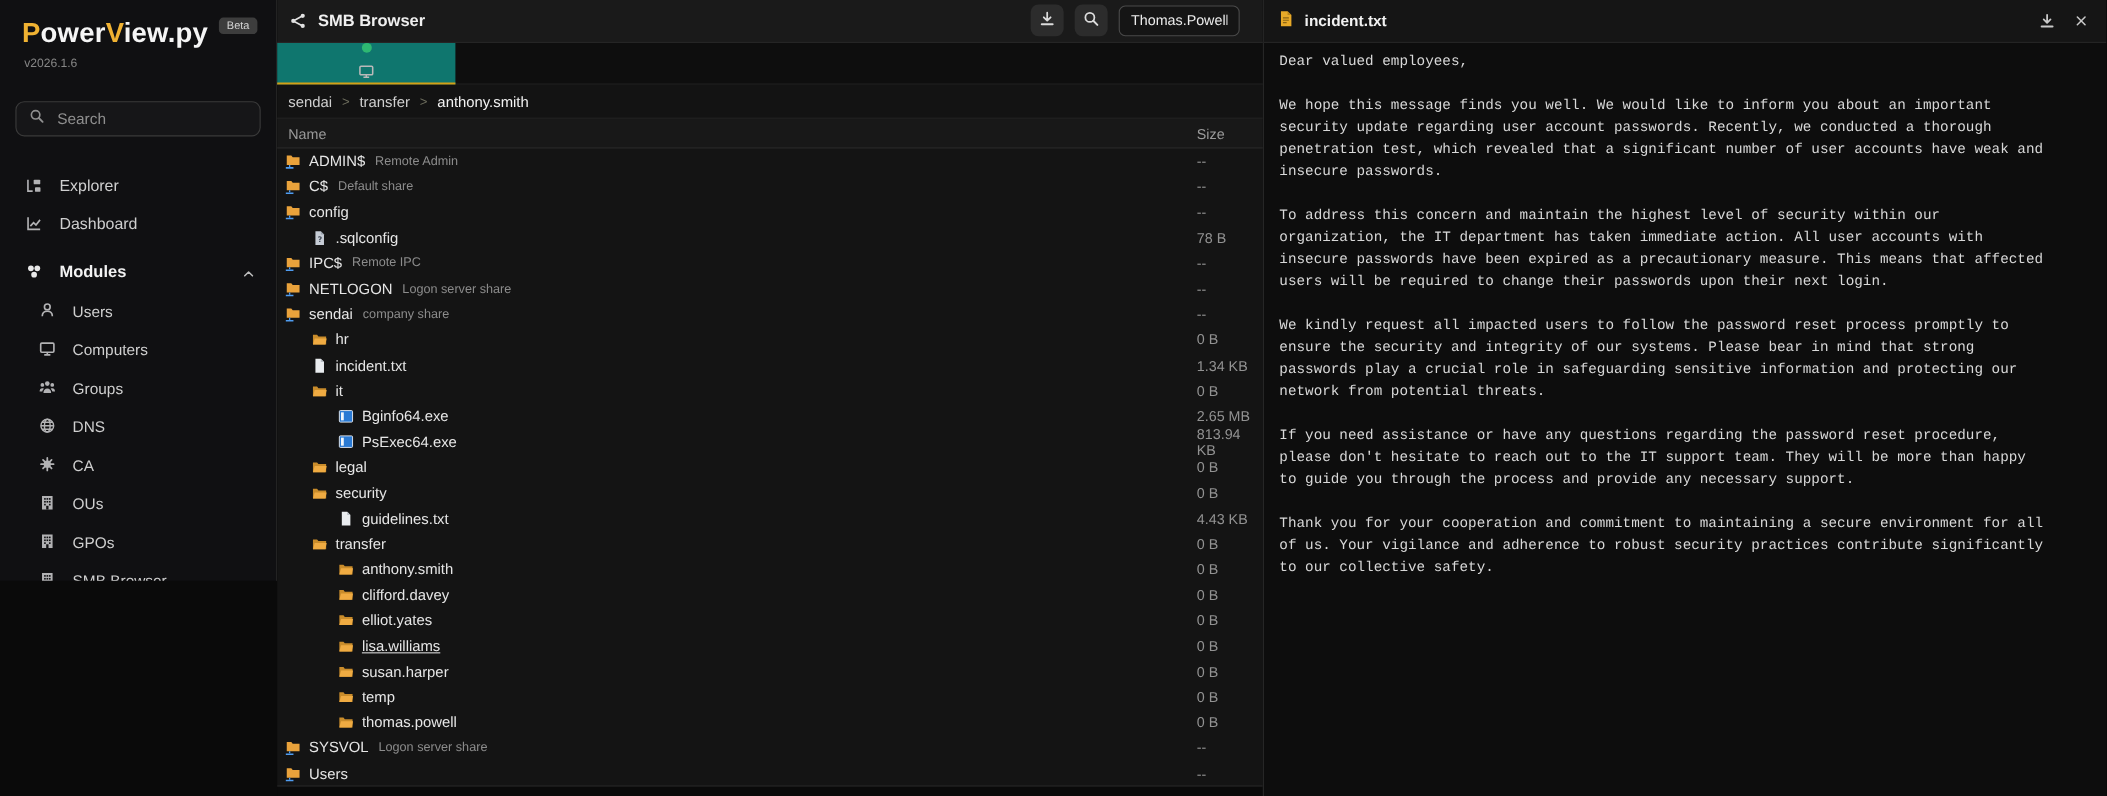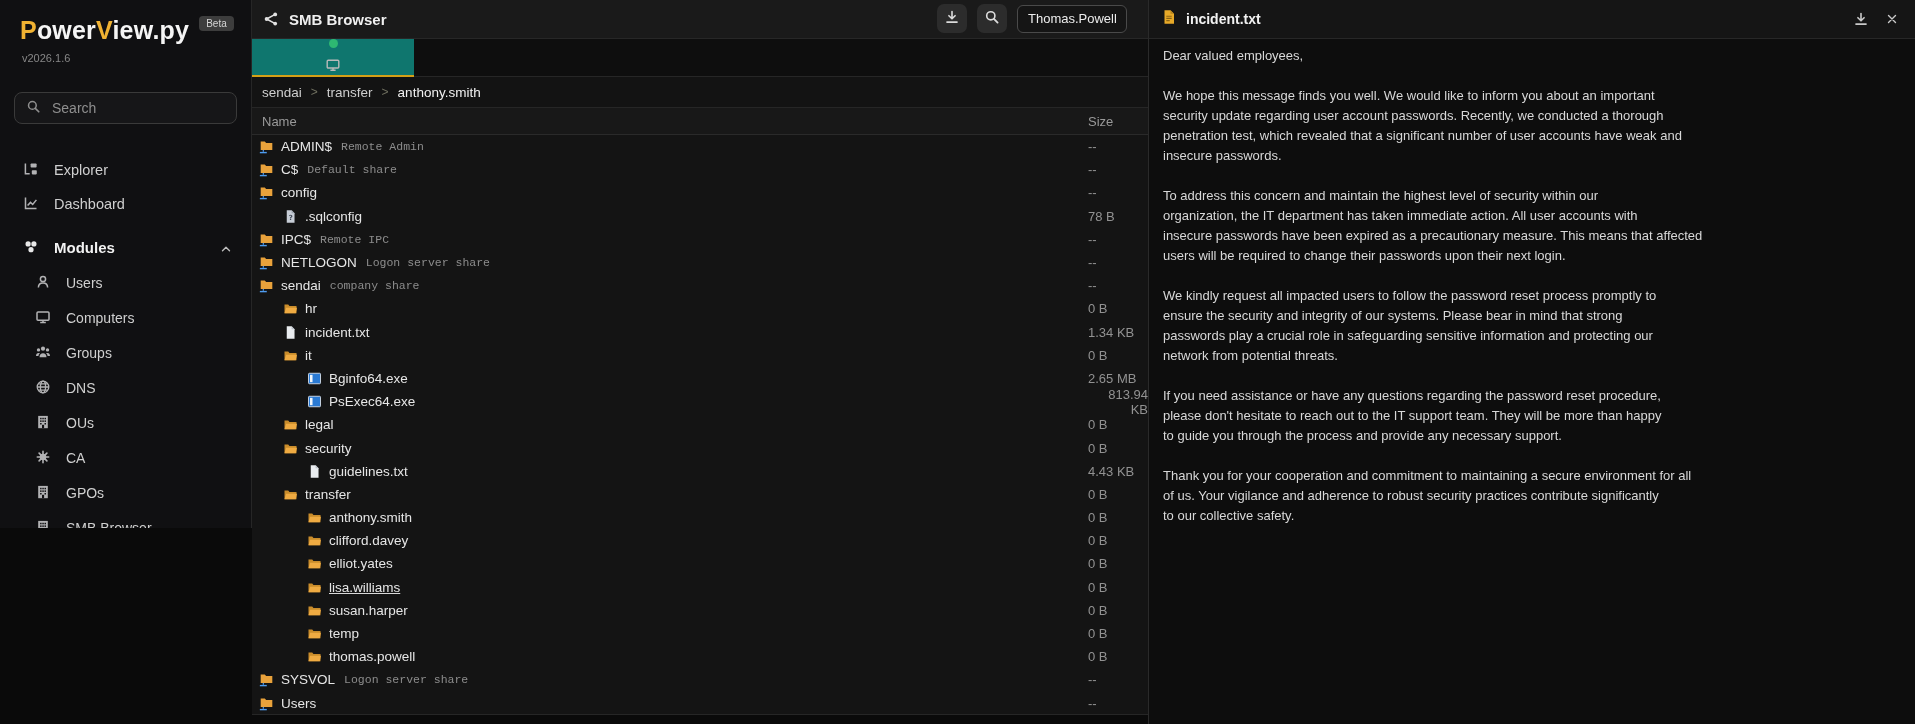--- a/index.html
+++ b/index.html
@@ -51,34 +51,34 @@
   .breadcrumb{height:31px;background:#131313;border-bottom:1px solid #262626;display:flex;align-items:center;
               gap:9px;padding-left:10px;font-size:13.5px;}
   .crumb{color:#cfcfcf;cursor:pointer;}
   .crumb.last{color:#f2f2f2;}
   .crumb-sep{color:#6f6f5f;font-size:12px;}
   .table-header{height:27px;background:#181818;border-bottom:1px solid #2a2a2a;position:relative;
                 display:flex;align-items:center;color:#9a9a9a;font-size:13px;}
   .th-name{padding-left:10px;}
   .th-size{position:absolute;left:836px;}
   .rows{height:580px;background:#141414;border-bottom:1px solid #262626;}
-  .row{height:23.2px;display:flex;align-items:center;position:relative;cursor:pointer;text-align:right;}
+  .row{height:23.2px;display:flex;align-items:center;position:relative;cursor:pointer;}
   .row .ficon{width:16px;height:16px;display:flex;align-items:center;justify-content:center;flex:0 0 auto;}
   .row .fname{color:#e6e6e6;font-size:13.5px;margin-left:7px;white-space:nowrap;}
-  .row .fsub{color:#8c8c8c;font-size:11.5px;margin-left:9px;white-space:nowrap;font-family:Liberation Mono, monospace;}
+  .row .fsub{color:#8c8c8c;font-size:11.5px;margin-left:9px;white-space:nowrap;}
   .row .fsize{position:absolute;left:836px;color:#929292;font-size:13px;}
 
   
   .viewer{border-left:1px solid #2a2a2a;background:#0d0d0d;height:724px;display:flex;flex-direction:column;}
   .viewer-header{height:39px;background:#151515;border-bottom:1px solid #272727;display:flex;align-items:center;
                  padding:0 16px 0 12px;gap:9px;}
   .viewer-title{color:#f2f2f2;font-weight:700;font-size:14px;}
   .viewer-actions{margin-left:auto;display:flex;align-items:center;gap:16px;color:#c9c9c9;}
   .viewer-actions .va{display:flex;cursor:pointer;}
-  .viewer-body{padding:7px 18px 0 14px;font-family:Liberation Sans, sans-serif;
+  .viewer-body{padding:7px 18px 0 14px;font-family:Liberation Mono, monospace;
                font-size:13px;line-height:20px;color:#d8d8d8;white-space:pre-wrap;}
 </style>
 </head>
 <body>
 
 <div class="root">
 
   <aside class="sidebar">
     <div class="logo-row">
       <span class="logo"><span class="gold">P</span><span>ower</span><span class="gold">V</span><span>iew.py</span></span>
@@ -164,46 +164,46 @@
               <circle cx="8" cy="8" r="5.8" fill="none" stroke="currentColor" stroke-width="1.3"></circle>
               <ellipse cx="8" cy="8" rx="2.6" ry="5.8" fill="none" stroke="currentColor" stroke-width="1.3"></ellipse>
               <path d="M2.2 8 h11.6 M3.1 4.8 h9.8 M3.1 11.2 h9.8" stroke="currentColor" stroke-width="1.3" fill="none"></path>
             </svg>
           </span>
           <span>DNS</span>
         </div>
         <div class="nav-item sub">
           <span class="nicon">
             <svg width="16" height="16" viewBox="0 0 16 16" xmlns="http://www.w3.org/2000/svg">
+              <g stroke="currentColor" stroke-width="1.6" stroke-linecap="round">
+                <path d="M8 2.3 V13.7 M2.3 8 H13.7 M4.1 4.1 L11.9 11.9 M11.9 4.1 L4.1 11.9"></path>
+              </g>
+              <circle cx="8" cy="8" r="3.3" fill="currentColor"></circle>
+            </svg>
+          </span>
+          <span>CA</span>
+        </div>
+        <div class="nav-item sub">
+          <span class="nicon">
+            <svg width="16" height="16" viewBox="0 0 16 16" xmlns="http://www.w3.org/2000/svg">
               <rect x="3.2" y="1.9" width="9.6" height="12.3" fill="currentColor"></rect>
               <g fill="#101012">
                 <rect x="5.1" y="3.8" width="1.5" height="1.5"></rect>
                 <rect x="7.3" y="3.8" width="1.5" height="1.5"></rect>
                 <rect x="9.5" y="3.8" width="1.5" height="1.5"></rect>
                 <rect x="5.1" y="6.4" width="1.5" height="1.5"></rect>
                 <rect x="7.3" y="6.4" width="1.5" height="1.5"></rect>
                 <rect x="9.5" y="6.4" width="1.5" height="1.5"></rect>
                 <rect x="5.1" y="9" width="1.5" height="1.5"></rect>
                 <rect x="9.5" y="9" width="1.5" height="1.5"></rect>
                 <rect x="7" y="10.8" width="2.1" height="3.4"></rect>
               </g>
             </svg>
           </span>
           <span>OUs</span>
-        </div>
-        <div class="nav-item sub">
-          <span class="nicon">
-            <svg width="16" height="16" viewBox="0 0 16 16" xmlns="http://www.w3.org/2000/svg">
-              <g stroke="currentColor" stroke-width="1.6" stroke-linecap="round">
-                <path d="M8 2.3 V13.7 M2.3 8 H13.7 M4.1 4.1 L11.9 11.9 M11.9 4.1 L4.1 11.9"></path>
-              </g>
-              <circle cx="8" cy="8" r="3.3" fill="currentColor"></circle>
-            </svg>
-          </span>
-          <span>CA</span>
         </div>
         <div class="nav-item sub">
           <span class="nicon">
             <svg width="16" height="16" viewBox="0 0 16 16" xmlns="http://www.w3.org/2000/svg">
               <rect x="3.2" y="1.9" width="9.6" height="12.3" fill="currentColor"></rect>
               <g fill="#101012">
                 <rect x="5.1" y="3.8" width="1.5" height="1.5"></rect>
                 <rect x="7.3" y="3.8" width="1.5" height="1.5"></rect>
                 <rect x="9.5" y="3.8" width="1.5" height="1.5"></rect>
                 <rect x="5.1" y="6.4" width="1.5" height="1.5"></rect>

